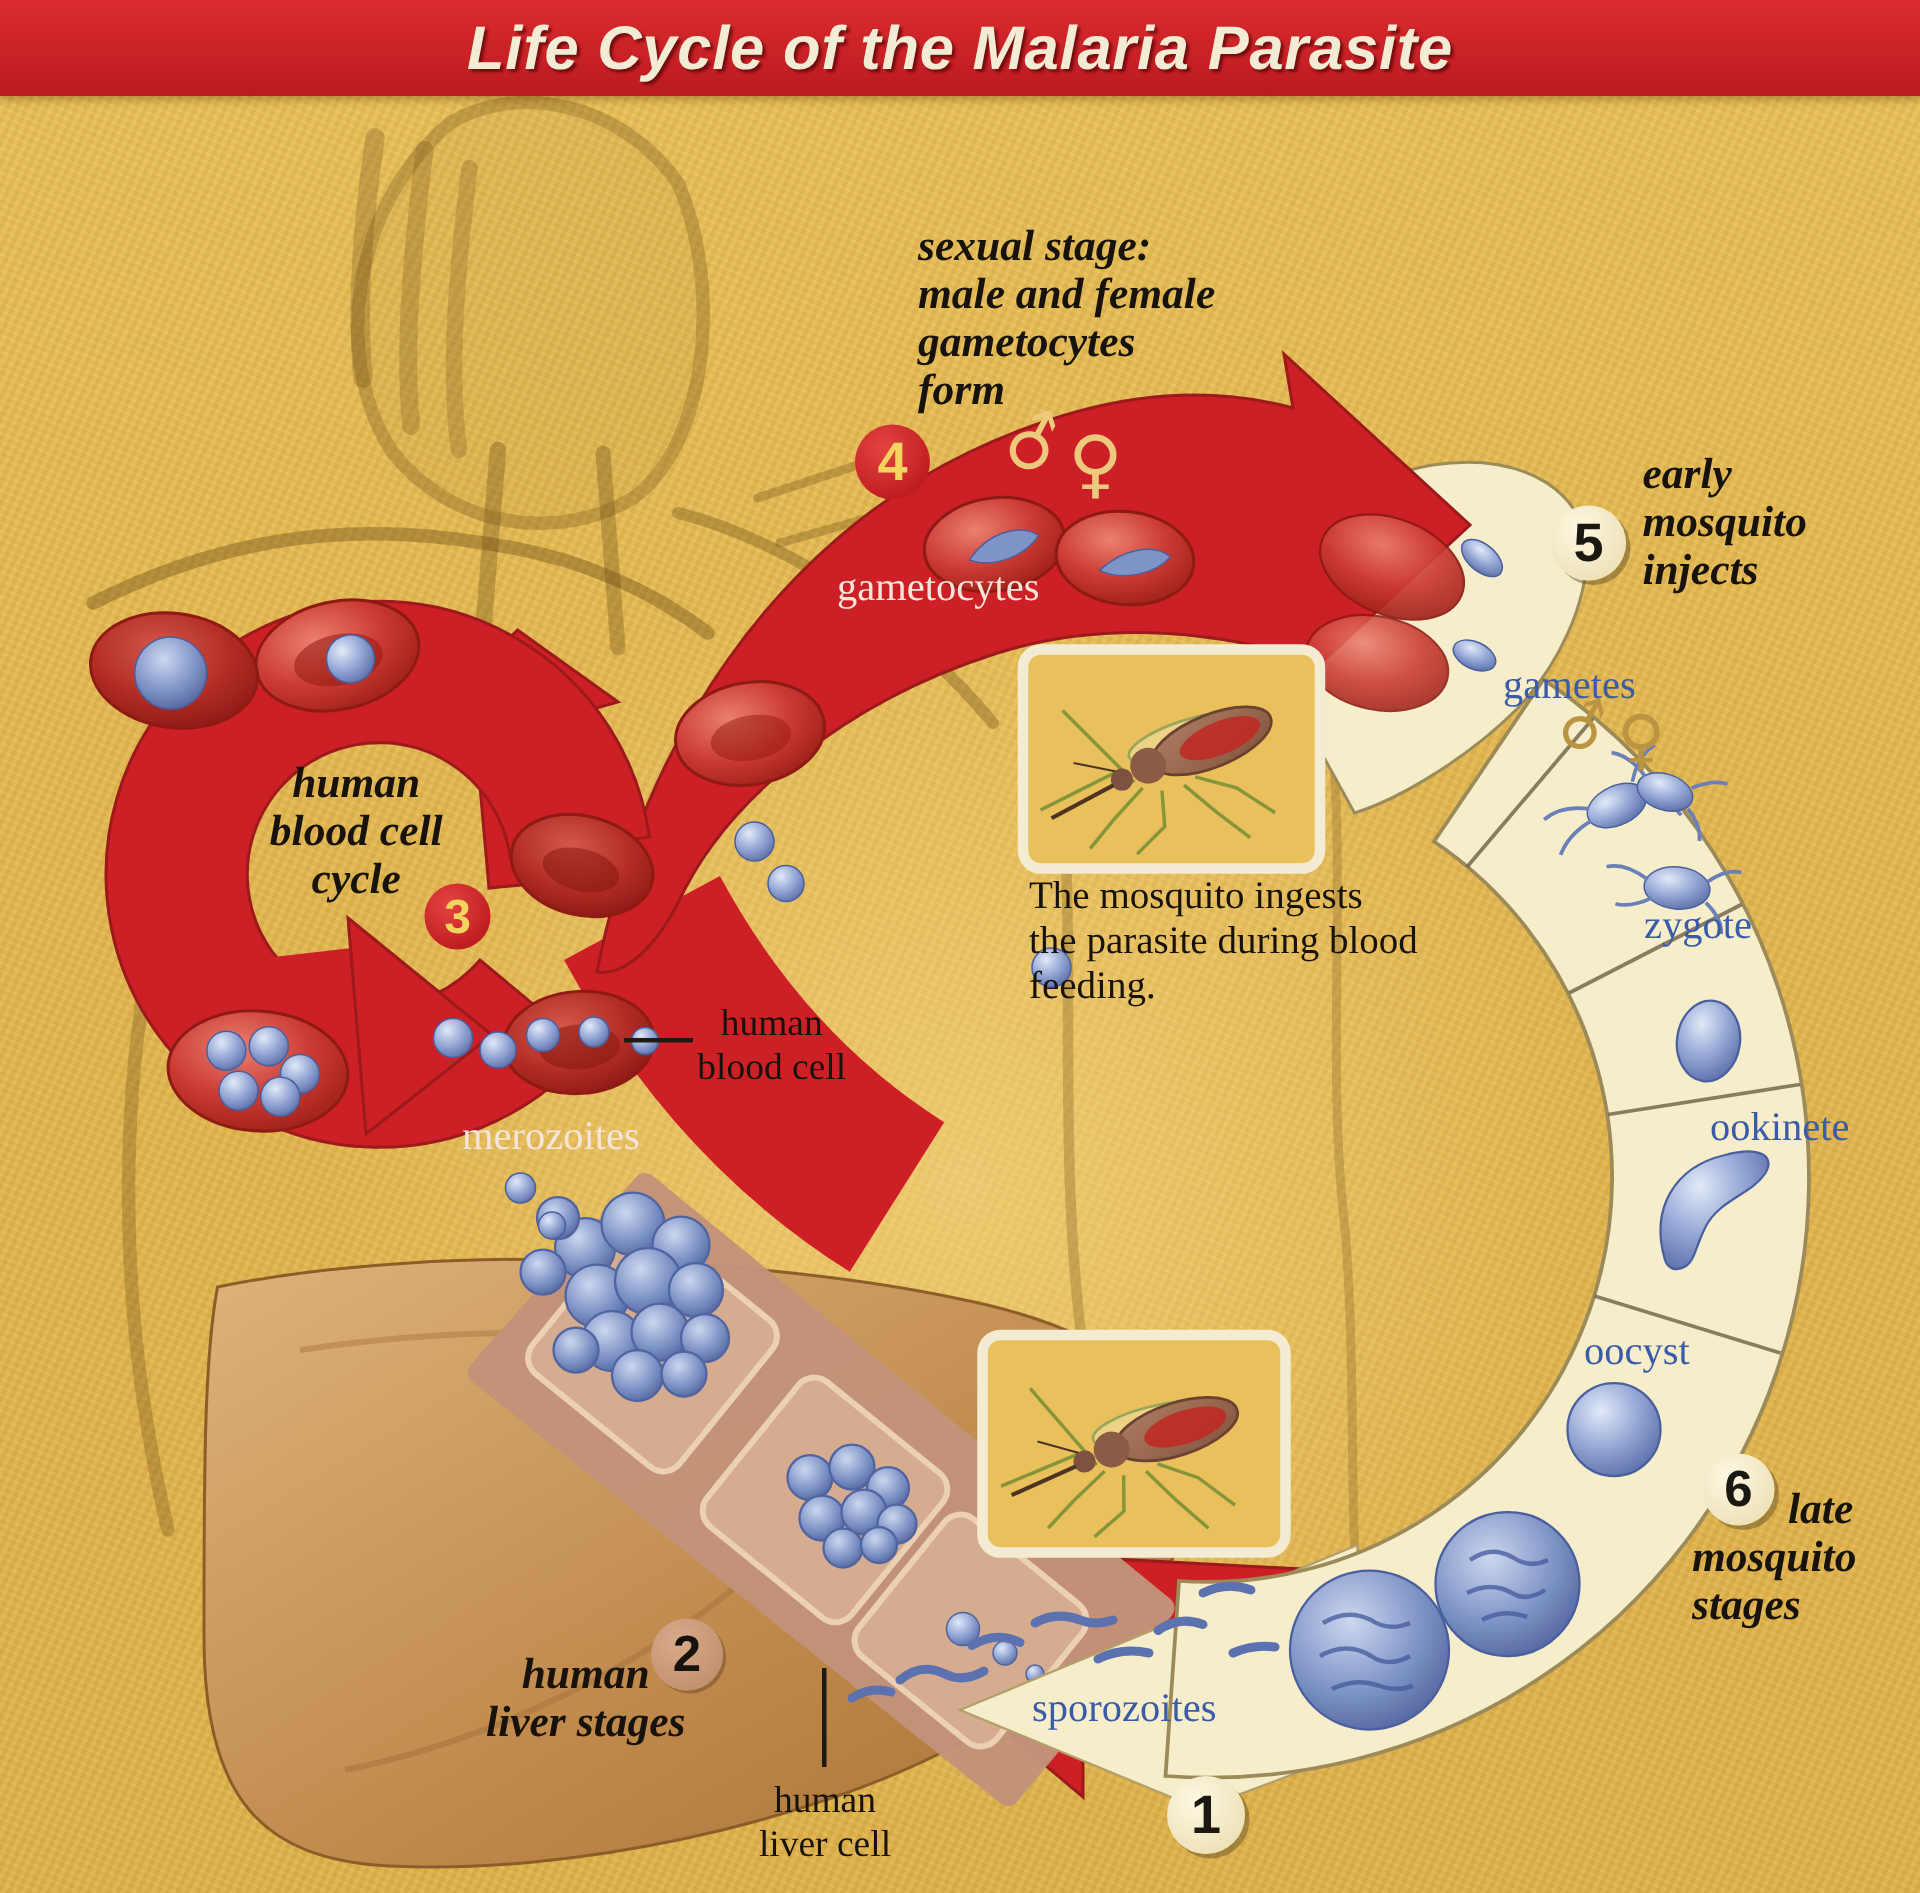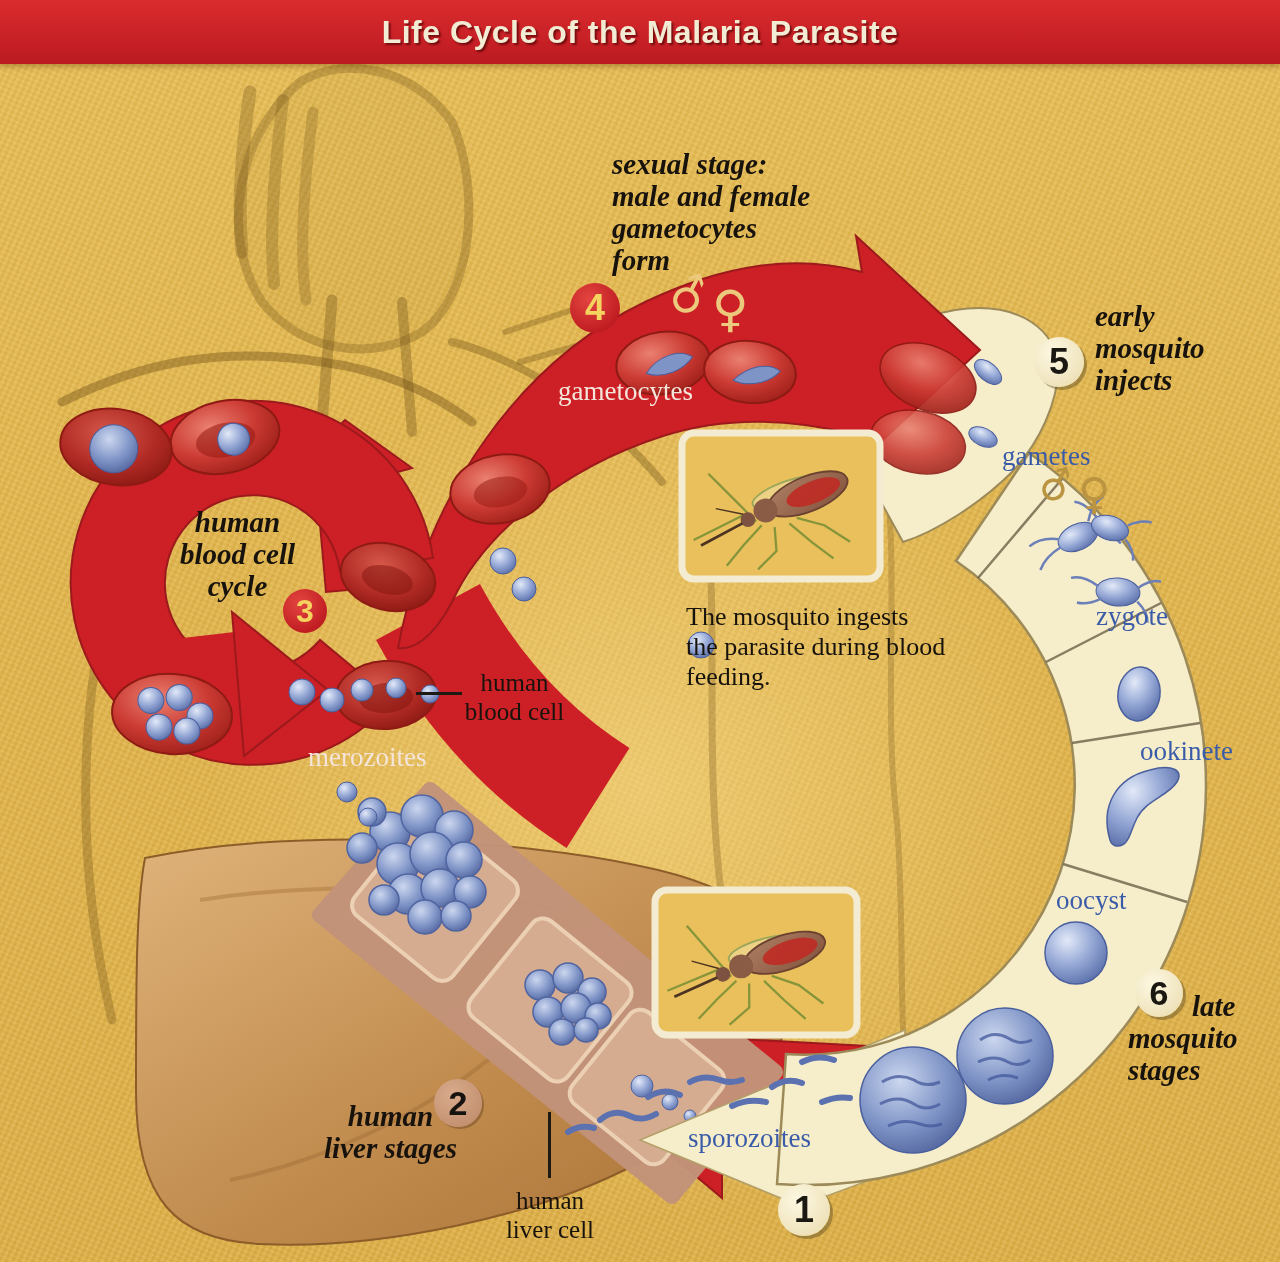--- a/index.html
+++ b/index.html
@@ -13,28 +13,29 @@
       linear-gradient(180deg,#e8bf58,#e2b64e 45%,#deb049);
   }
   #art{position:absolute;left:0;top:0;}
   .titlebar{
     position:absolute;left:0;top:0;width:1280px;height:64px;
     background:linear-gradient(180deg,#da2c2e,#c51f25 70%,#b91b21);
     box-shadow:0 3px 5px rgba(100,55,0,.35);
     display:flex;align-items:center;justify-content:center;
   }
   .titlebar h1{
-    margin:0;font-size:32px;font-weight:bold;color:#f3ecd4;letter-spacing:.5px;
+    margin:0;font-size:41px;font-weight:bold;color:#f3ecd4;letter-spacing:.5px;
     text-shadow:2px 2px 2px rgba(70,0,0,.65);
+    font-style:italic;
   }
   .lbl{position:absolute;white-space:pre-line;}
   .stage{font-weight:bold;font-style:italic;font-size:29px;line-height:32px;color:#17130c;}
   .blue{color:#3a5ca8;font-size:27px;line-height:28px;}
   .whitey{color:#f4e5da;font-size:27px;}
-  .cap{color:#17130c;font-size:26px;line-height:30px;margin-top:20px;}
+  .cap{color:#17130c;font-size:26px;line-height:30px;}
   .small{color:#17130c;font-size:25px;line-height:29px;text-align:center;}
   .tcenter{text-align:center;}
   .badge{
     position:absolute;border-radius:50%;display:flex;align-items:center;justify-content:center;
     font-weight:bold;z-index:30;
   }
   .badge.red{background:radial-gradient(circle at 38% 32%,#e44540,#c01d22 72%);color:#f4d35e;}
   .badge.cream{background:radial-gradient(circle at 38% 32%,#fdf8e2,#eee1b8 78%);color:#1b1812;
     box-shadow:3px 3px 0 rgba(92,76,36,.45);}
   .badge.tan{background:radial-gradient(circle at 38% 32%,#d8ab8c,#c3906f 78%);color:#171310;

